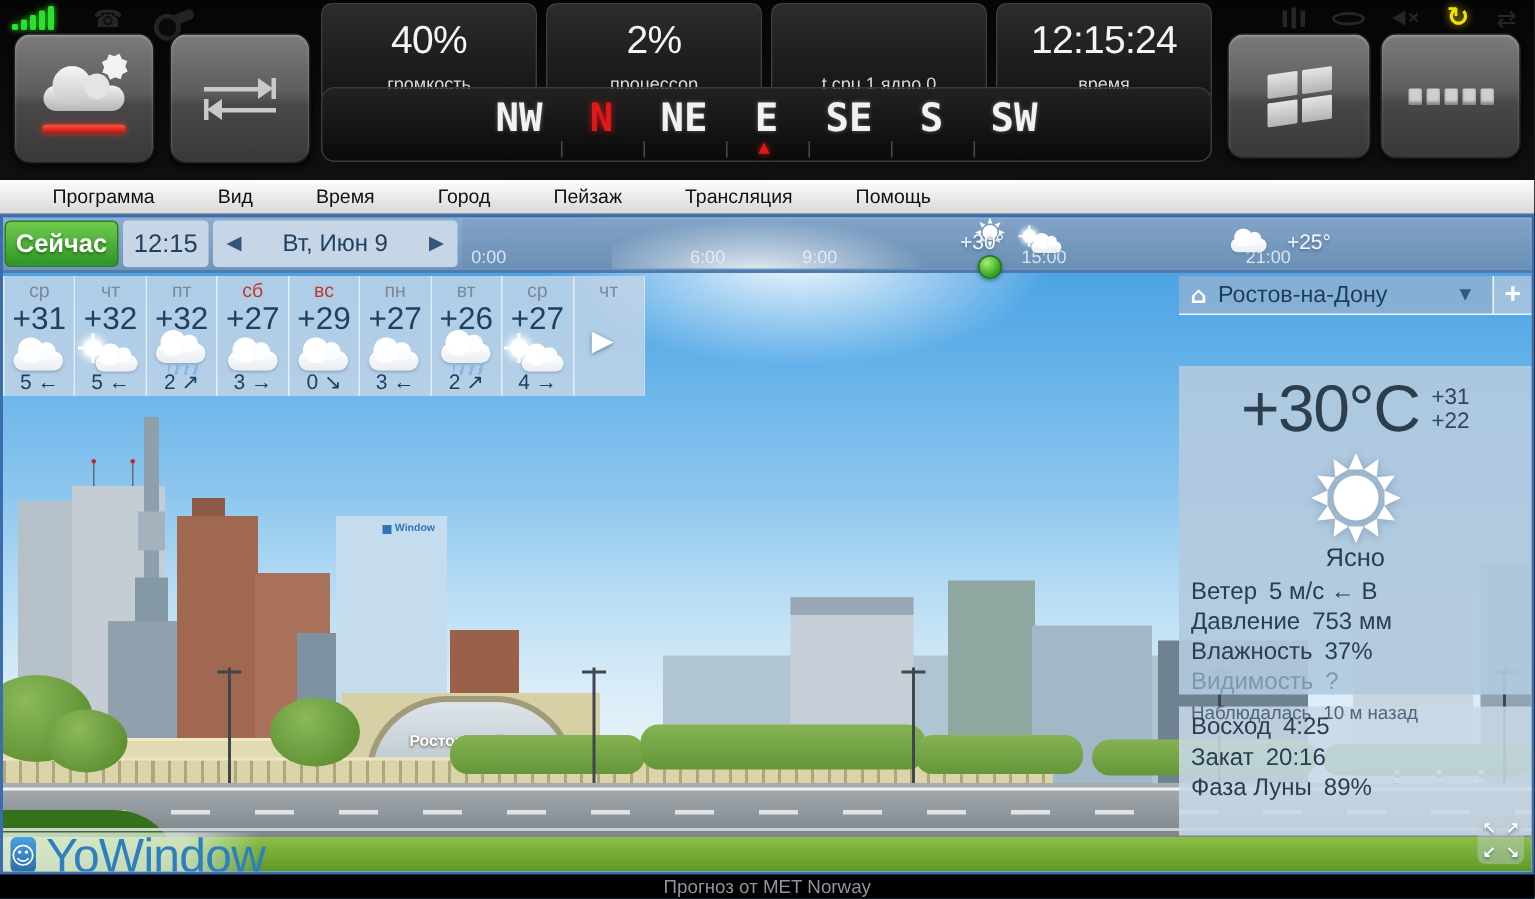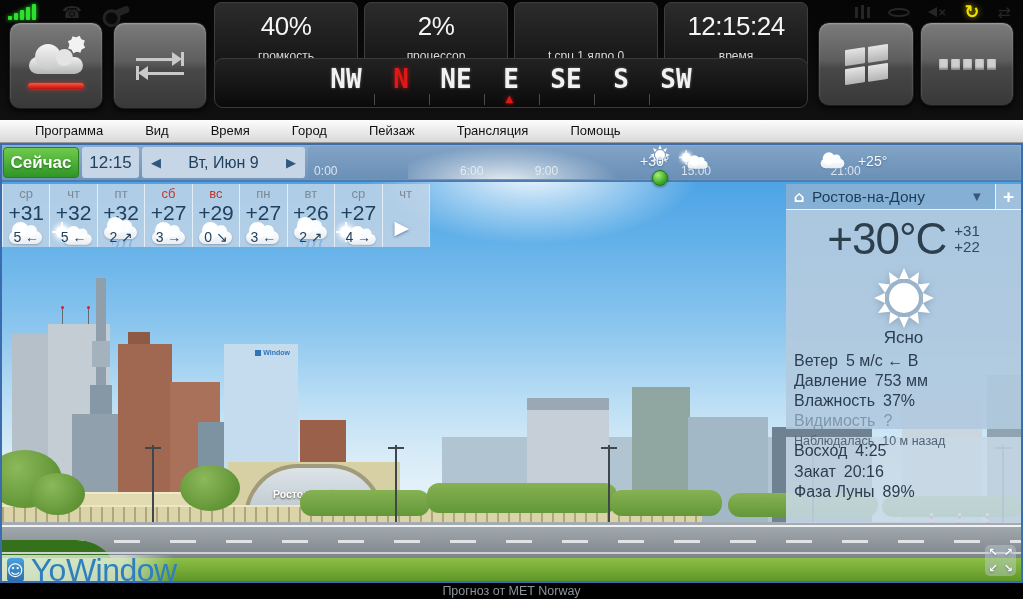--- a/index.html
+++ b/index.html
@@ -117,41 +117,41 @@
   .fci.sun-cloud .sunb { display:block; position:absolute; left:4px; top:2px; width:12px; height:12px; border-radius:50%;
                          background:#fff; box-shadow:0 0 5px 2px rgba(255,255,255,.95); }
   .fci.sun-cloud .sunb::before { content:""; position:absolute; left:5px; top:-4px; width:2px; height:20px; background:rgba(255,255,255,.9); }
   .fci.sun-cloud .sunb::after  { content:""; position:absolute; left:-4px; top:5px; width:20px; height:2px; background:rgba(255,255,255,.9); }
   .fci.rain .cl { bottom:8px; }
   .fci.rain::after { content:""; position:absolute; left:13px; bottom:0; width:21px; height:8px;
                      background:repeating-linear-gradient(105deg,#8ab8e6 0 2px, transparent 2px 6px); }
   .fci.small { transform:scale(.72); transform-origin:center; }
 
   
-  .fc-strip { position:absolute; left:0; top:39px; width:428px; height:63px; z-index:5; display:flex;
+  .fc-strip { position:absolute; left:0; top:39px; width:428px; height:80px; z-index:5; display:flex;
               border-right:1px solid rgba(255,255,255,.6); }
   .fc-col { width:47.5px; background:rgba(197,214,230,.82); border-left:1px solid rgba(255,255,255,.65);
             display:flex; flex-direction:column; align-items:center; position:relative; }
   .fc-day { margin-top:2px; font-size:13px; color:#7d8994; }
   .fc-day.weekend { color:#c03a2c; }
   .fc-temp { font-size:21px; color:#20405f; line-height:24px; }
   .fc-icon { margin-top:-1px; }
   .fc-wind { position:absolute; bottom:2px; font-size:14px; color:#20405f; }
   .fc-more { position:absolute; top:32px; left:12px; font-size:19px; color:#fff; text-shadow:0 1px 3px rgba(50,80,110,.7); }
 
   
   .rpanel { position:absolute; left:784px; top:39px; width:235px; z-index:5; color:#2b3d4f; }
   .loc-row { height:26px; background:rgba(148,178,207,.78); border-bottom:1px solid rgba(255,255,255,.85);
              display:flex; align-items:center; }
   .home-ic { width:26px; text-align:center; color:#fff; font-size:15px; font-weight:bold; }
   .loc-name { flex:1; font-size:15.5px; color:#1e3c58; }
   .chev { width:22px; font-size:10px; color:#39597c; }
   .add-tile { width:26px; height:26px; border-left:1px solid rgba(255,255,255,.8); background:rgba(255,255,255,.22);
               color:#fff; font-size:19px; font-weight:bold; display:flex; align-items:center; justify-content:center; }
-  .loc-main { height:219px; background:rgba(178,202,222,.92); padding-top:4px; }
+  .loc-main { height:219px; background:rgba(178,202,222,.92); padding-top:4px;margin-top:34px; }
   .temp-row { display:flex; justify-content:center; align-items:center; gap:8px; height:50px; }
   .big-temp { font-size:44px; letter-spacing:-1px; color:#2d3e4c; }
   .hilo { display:flex; flex-direction:column; font-size:15px; line-height:16px; color:#33465a; }
   .sun-wrap { display:flex; justify-content:center; height:64px; margin-top:2px; filter:drop-shadow(0 1px 3px rgba(90,110,130,.5)); }
   .cond { text-align:center; font-size:17px; margin-top:-2px; }
   .d-list { padding:3px 0 0 8px; }
   .d-row { font-size:16px; line-height:20px; }
   .d-row .d-label { margin-right:8px; }
   .d-row.muted { color:#7e97ab; }
   .d-row.small { font-size:12.5px; color:#516579; line-height:17px; margin-top:2px; }

